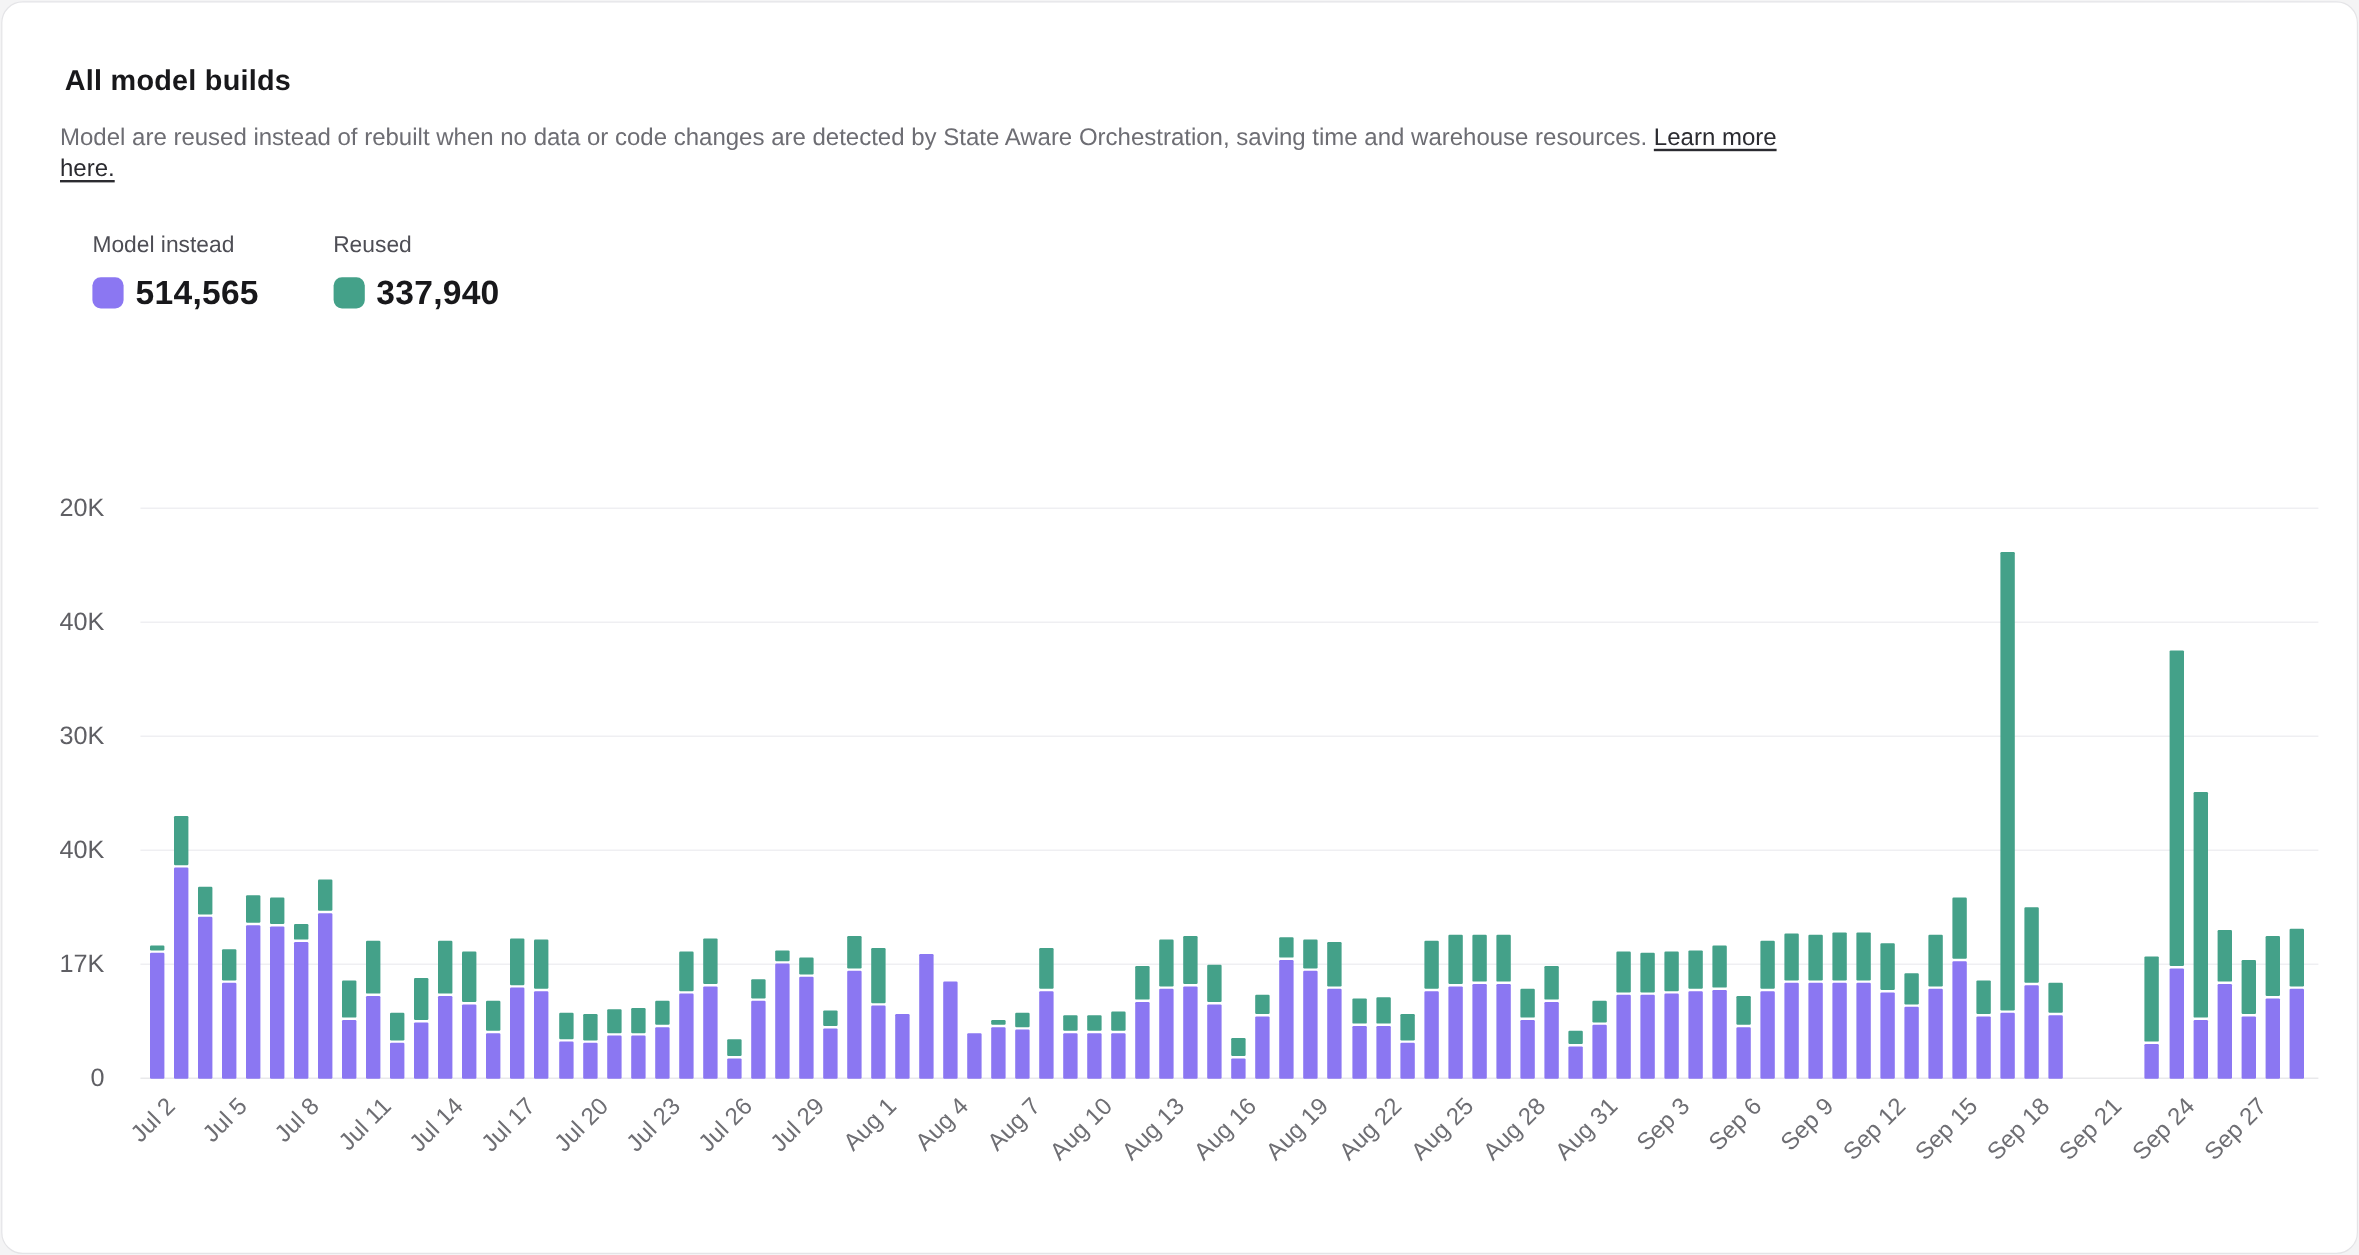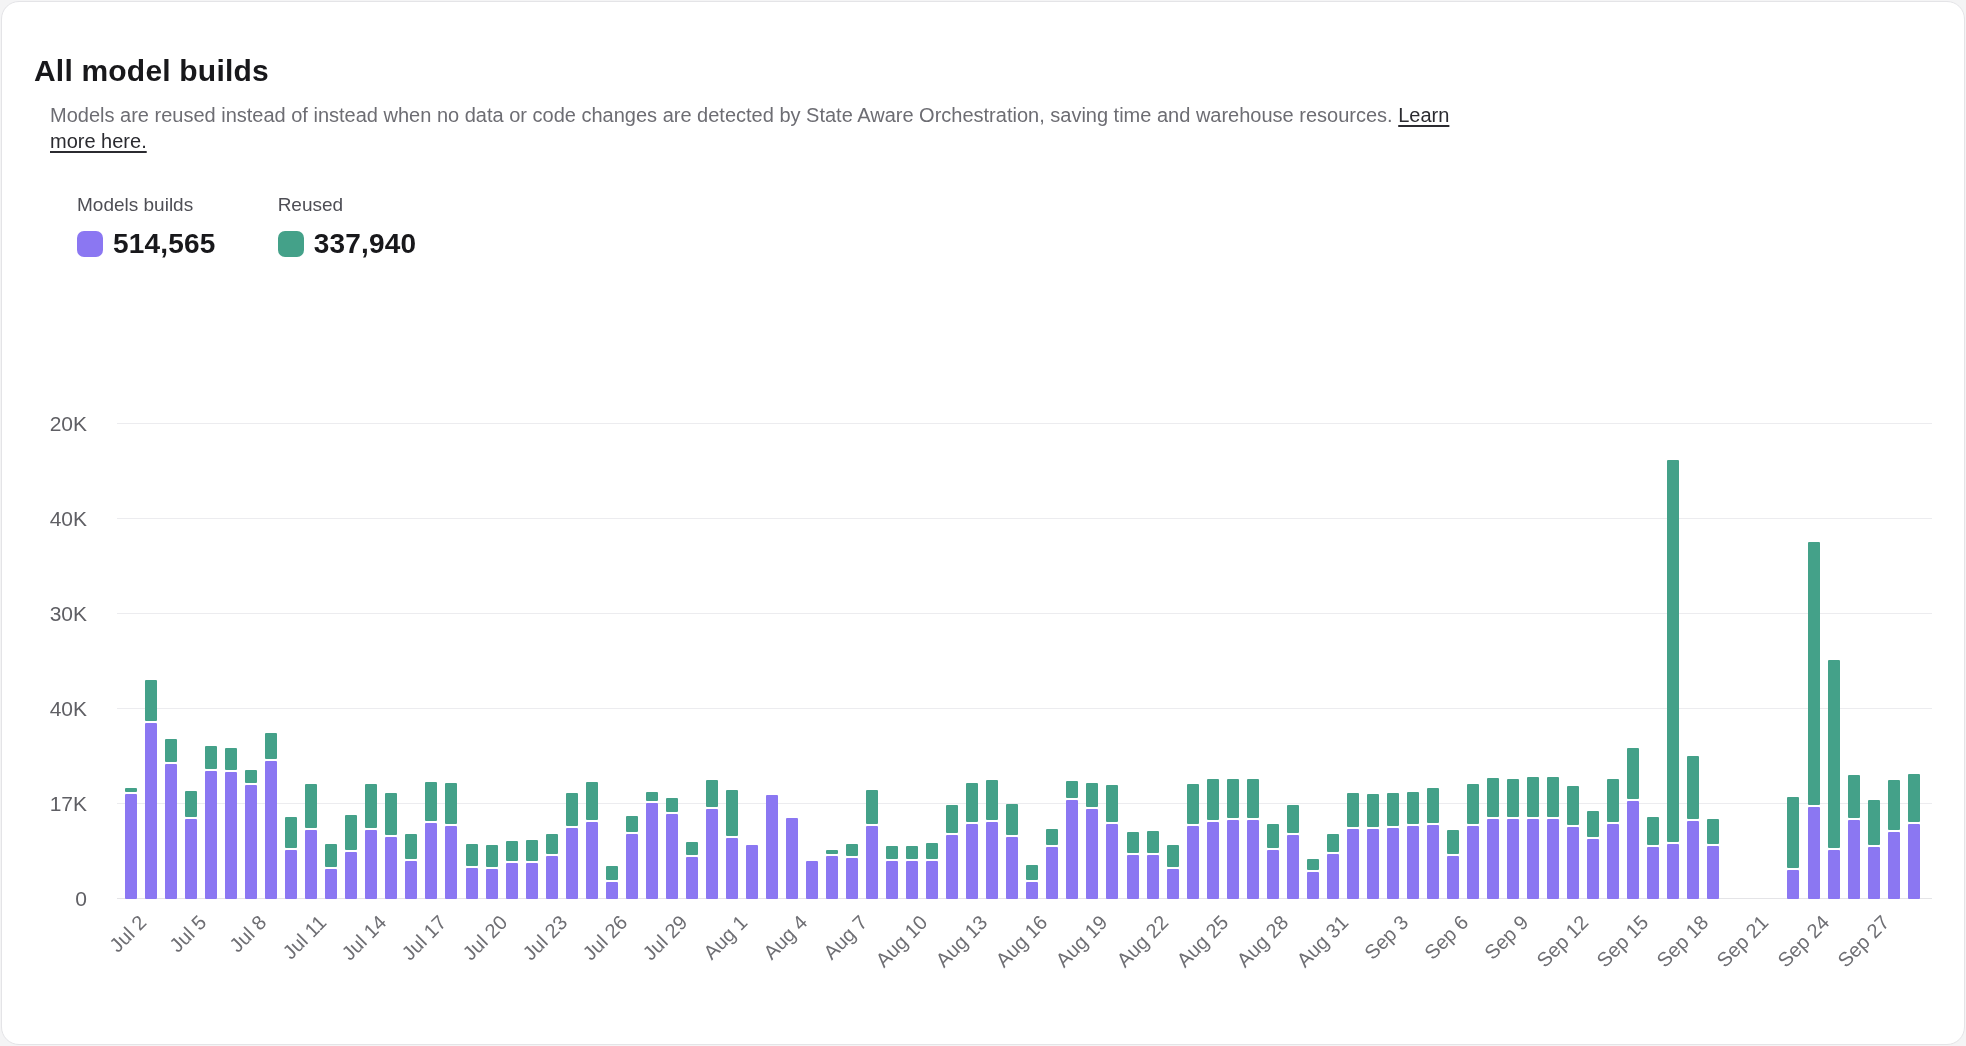--- a/index.html
+++ b/index.html
@@ -2,22 +2,22 @@
 <html style="--purple: #8b77f2; --green: #44a189;"><head>
 <meta charset="utf-8">
 <style>
   * { margin:0; padding:0; box-sizing:border-box; }
   html,body { width:1966px; height:1046px; background:#f4f4f5; font-family:"Liberation Sans", sans-serif; }
   .card {
     position:relative; width:1964px; height:1044px; margin:1px;
     background:#ffffff; border:1px solid #e4e4e7; border-radius:18px; overflow:hidden;
   }
   .page-title {
-    position:absolute; left:32px; top:52px;
-    font-size:30px; font-weight:700; color:#18181b; letter-spacing:.2px;
+    position:absolute; left:52px; top:52px;
+    font-size:24px; font-weight:700; color:#18181b; letter-spacing:.2px;
   }
   .desc {
     position:absolute; left:48px; top:100px; width:1448px;
     font-size:20px; line-height:26px; color:#6d6d73;
   }
   .desc a { color:#2b2b30; text-decoration:underline; text-underline-offset:3px; cursor:pointer; }
   .legend { position:absolute; left:75px; top:192px; display:flex; gap:62px; }
   .legend-group .lg-label { font-size:19px; color:#4e4e55; margin-bottom:12px; }
   .lg-row { display:flex; align-items:center; gap:10px; }
   .swatch { width:26px; height:26px; border-radius:7px; }
@@ -37,26 +37,26 @@
     font-size:20px; color:#6e6e73; transform-origin:top right; transform:rotate(-45deg);
   }
 </style>
 </head>
 <body>
 
 <div class="card">
 
   <h1 class="page-title">All model builds</h1>
 
-  <p class="desc"><span>Models are reused instead of instead when no data or code changes are detected by State Aware Orchestration, saving time and warehouse resources.</span>
+  <p class="desc"><span>Model are reused instead of rebuilt when no data or code changes are detected by State Aware Orchestration, saving time and warehouse resources.</span>
     <a href="#">Learn more here.</a></p>
 
   <div class="legend">
     <div class="legend-group">
-      <div class="lg-label">Models builds</div>
+      <div class="lg-label">Model instead</div>
       <div class="lg-row">
         <span class="swatch" style="background:#8b77f2;"></span>
         <span class="lg-value">514,565</span>
       </div>
     </div>
     <div class="legend-group">
       <div class="lg-label">Reused</div>
       <div class="lg-row">
         <span class="swatch" style="background:#44a189;"></span>
         <span class="lg-value">337,940</span>

